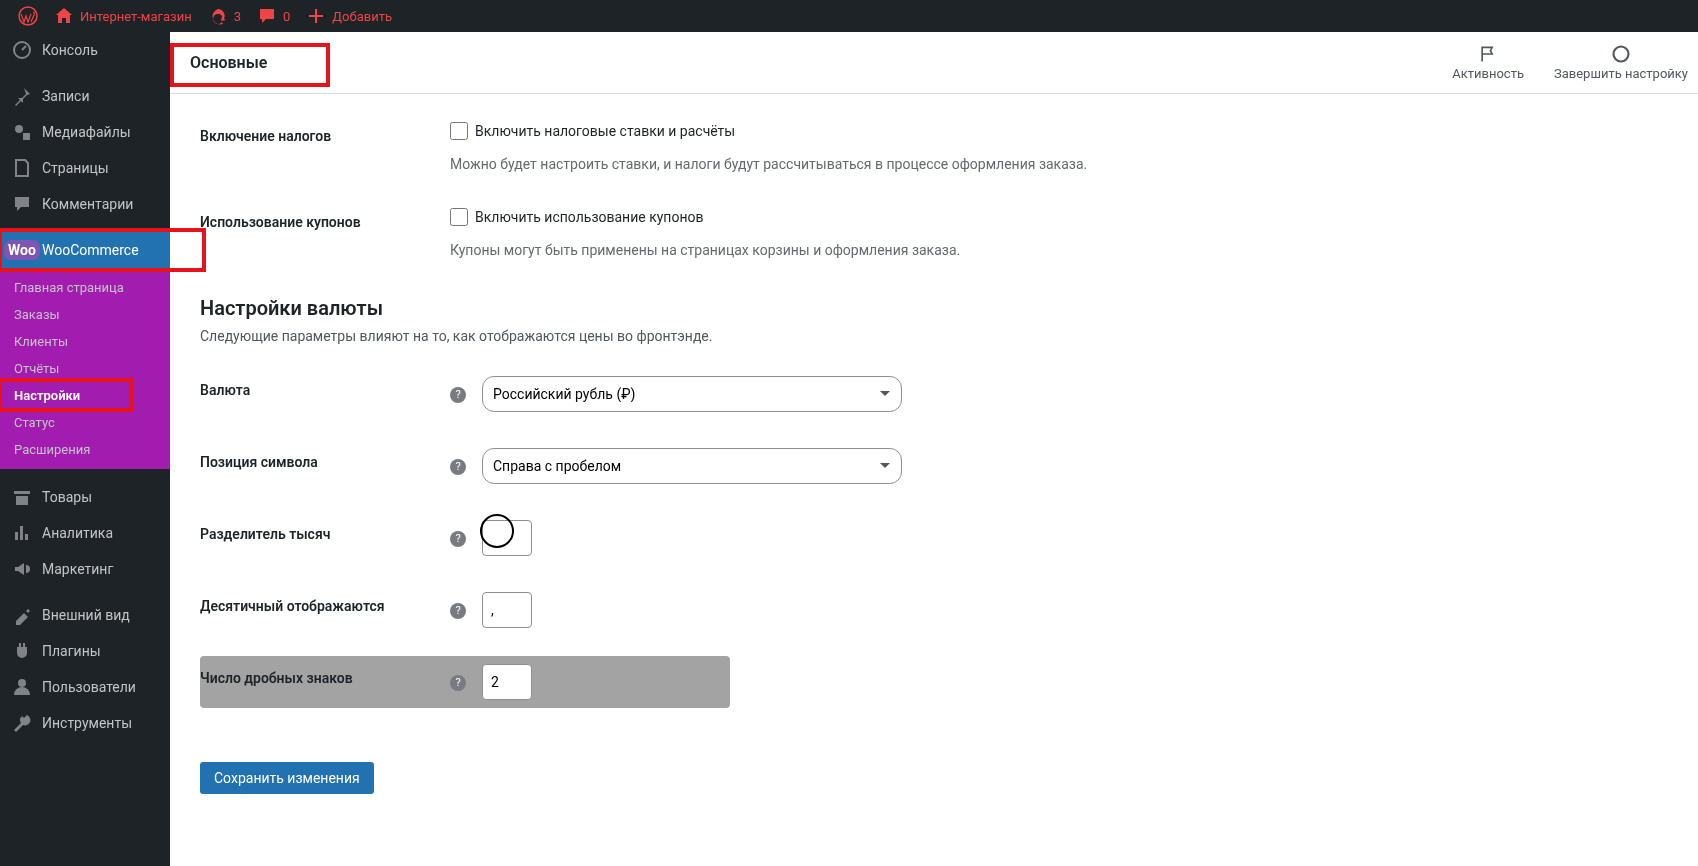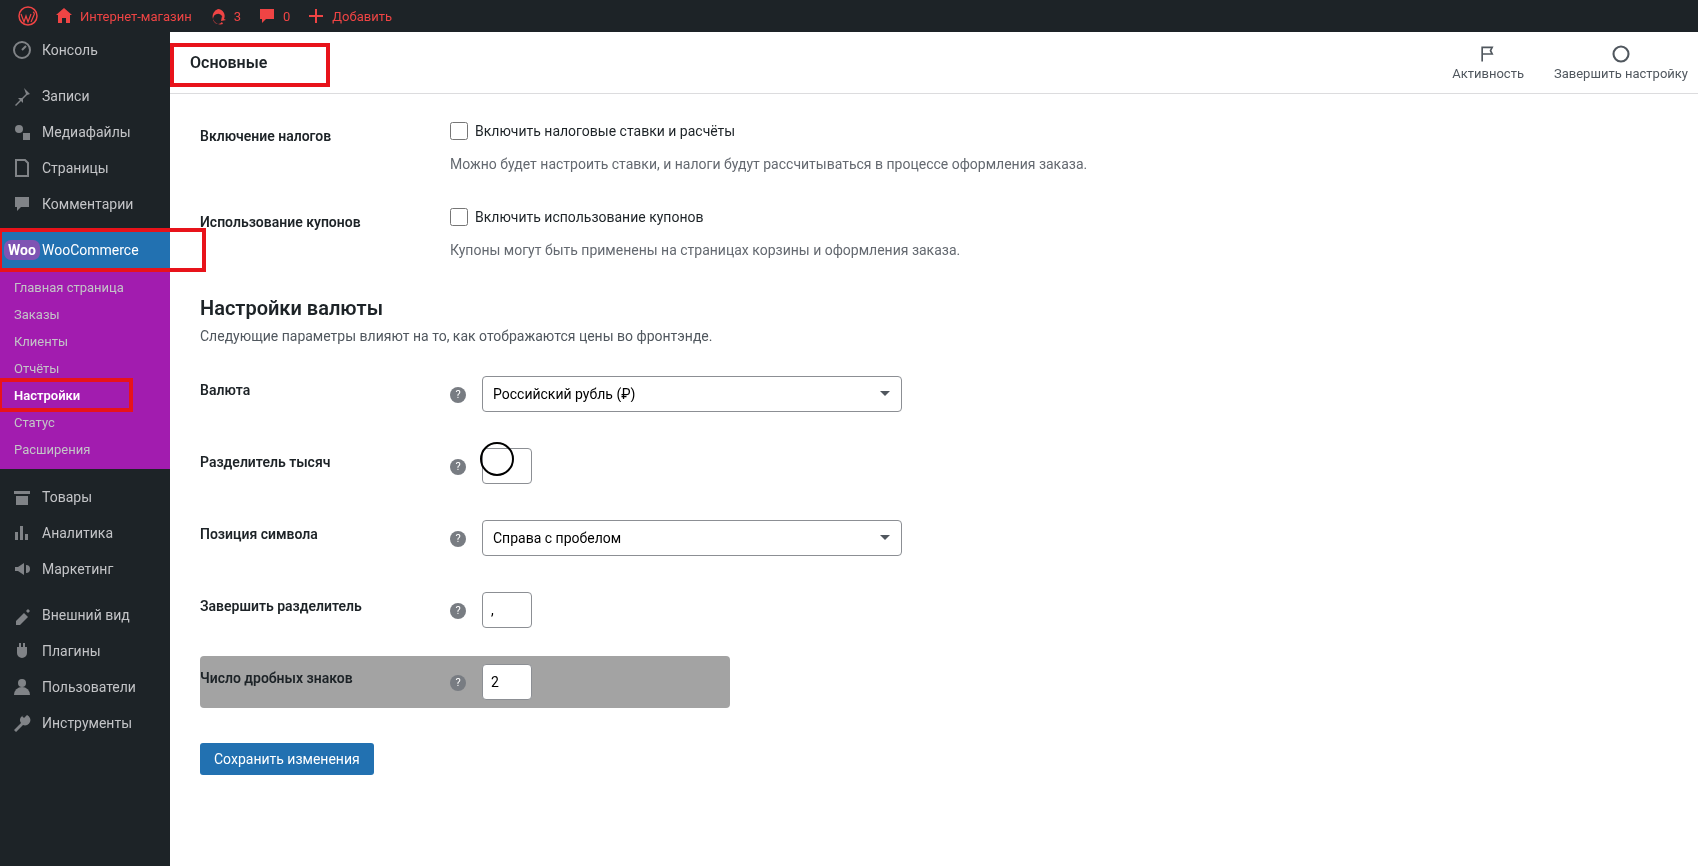--- a/index.html
+++ b/index.html
@@ -26,26 +26,26 @@
 .content{padding:20px 30px}
 .row{display:flex;align-items:flex-start;margin-bottom:20px;padding:8px 0}
 .row .lbl{width:250px;font-weight:600;color:#1d2327;padding-top:6px}
 .row .fld{flex:1}
 .row .help{display:inline-block;width:16px;height:16px;border-radius:50%;background:#787c82;color:#fff;text-align:center;line-height:16px;font-size:11px;margin-right:16px;cursor:help;vertical-align:middle}
 .chk{display:flex;align-items:center;gap:7px;margin-bottom:8px}
 .chk input{width:18px;height:18px;border:1px solid #8c8f94;border-radius:4px}
 .desc{color:#646970;font-size:14px;margin-top:16px}
 h2.section{font-size:20px;font-weight:600;margin:30px 0 8px}
 .sect-desc{color:#50575e;margin-bottom:24px}
-select,.sel{width:420px;height:36px;border:1px solid #8c8f94;border-radius:4px;padding:0 30px 0 10px;font-size:14px;background:#fff;appearance:none;position:relative}
+select,.sel{width:420px;height:36px;border:1px solid #8c8f94;border-radius:12px;padding:0 30px 0 10px;font-size:14px;background:#fff;appearance:none;position:relative}
 .sel-wrap{position:relative;display:inline-block}
 .sel-wrap::after{content:'';position:absolute;right:12px;top:50%;transform:translateY(-30%);border:5px solid transparent;border-top-color:#50575e;pointer-events:none}
 .tin{width:50px;height:36px;border:1px solid #8c8f94;border-radius:4px;padding:0 8px;font-size:14px;text-align:left}
 .row.hl-yellow{background:#a3a3a3;border-radius:4px}
-.btn-save{background:#2271b1;color:#fff;border:none;padding:8px 14px;font-size:14px;border-radius:3px;cursor:pointer;margin-top:15px}
+.btn-save{background:#2271b1;color:#fff;border:none;padding:8px 14px;font-size:14px;border-radius:3px;cursor:pointer;margin-top:34px}
 .cursor-ring{position:absolute;width:34px;height:34px;border:2px solid #000;border-radius:50%;pointer-events:none;z-index:5}
 svg{width:20px;height:20px;fill:currentColor}
 </style>
 </head>
 <body>
 
 <div class="topbar">
   <div class="ti">
       <svg viewBox="0 0 20 20">
         <circle cx="10" cy="10" r="9" fill="none" stroke="currentColor" stroke-width="1.5"></circle>
@@ -252,34 +252,34 @@
       </div>
 
       <h2 class="section">Настройки валюты</h2>
       <p class="sect-desc">Следующие параметры влияют на то, как отображаются цены во фронтэнде.</p>
 
       <div class="row">
         <div class="lbl"><span>Валюта</span></div>
         <div class="fld"><span class="help">?</span><span class="sel-wrap"><select class="sel"><option>Российский рубль (₽)</option></select></span></div>
       </div>
 
+      <div class="row">
+        <div class="lbl"><span>Позиция символа</span></div>
+        <div class="fld"><span class="help">?</span><span class="sel-wrap"><select class="sel"><option>Справа с пробелом</option></select></span></div>
+      </div>
+
       <div class="row" style="position:relative">
         <div class="lbl"><span>Разделитель тысяч</span></div>
         <div class="fld"><span class="help">?</span><input class="tin" value="" style="">
           <div class="cursor-ring" style="left:280px;top:2px"></div>
         </div>
       </div>
 
       <div class="row">
-        <div class="lbl"><span>Позиция символа</span></div>
-        <div class="fld"><span class="help">?</span><span class="sel-wrap"><select class="sel"><option>Справа с пробелом</option></select></span></div>
-      </div>
-
-      <div class="row">
-        <div class="lbl"><span>Завершить разделитель</span></div>
+        <div class="lbl"><span>Десятичный отображаются</span></div>
         <div class="fld"><span class="help">?</span><input class="tin" value="," style=""></div>
       </div>
 
       <div class="row hl-yellow" style="width:530px">
         <div class="lbl"><span>Число дробных знаков</span></div>
         <div class="fld"><span class="help">?</span><input class="tin" value="2" style=""></div>
       </div>
 
       <button class="btn-save">Сохранить изменения</button>
     </div>

